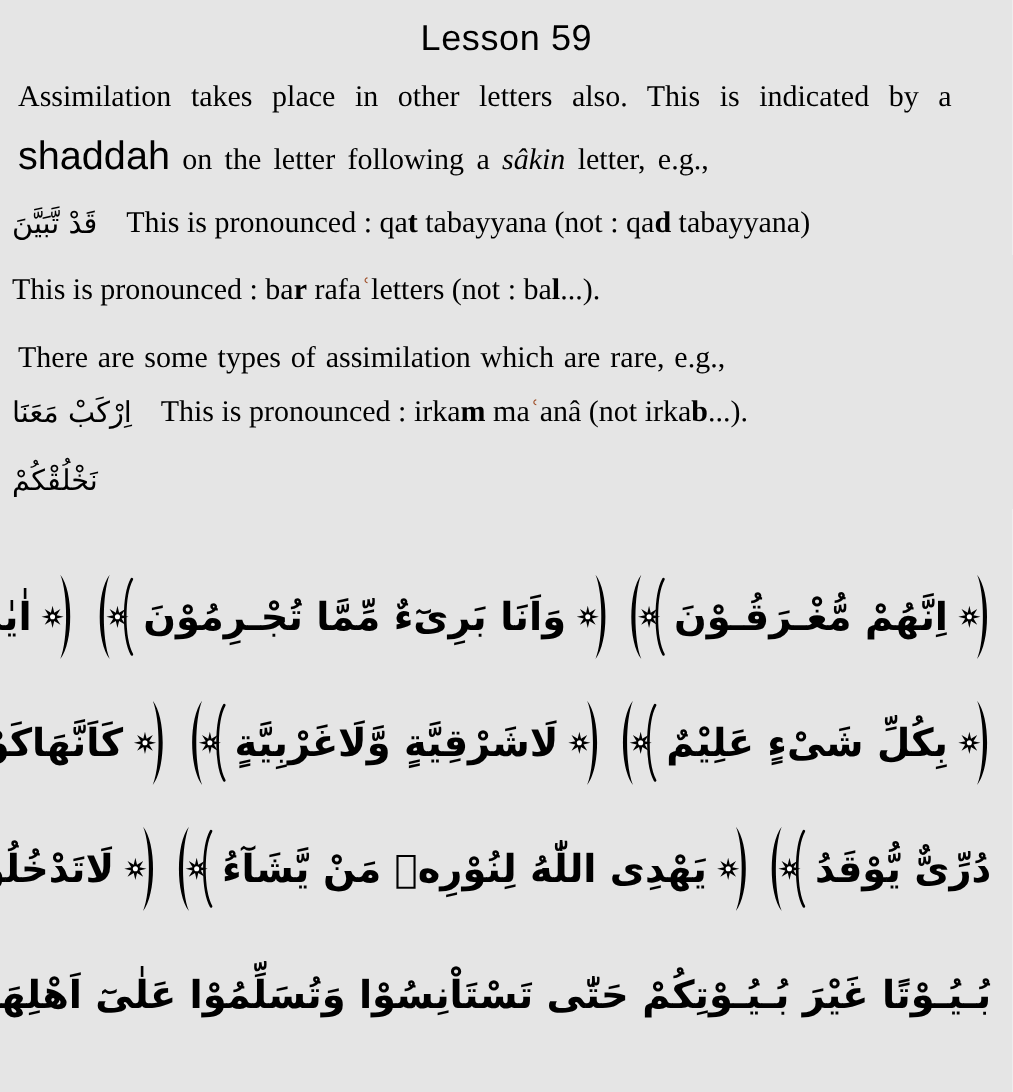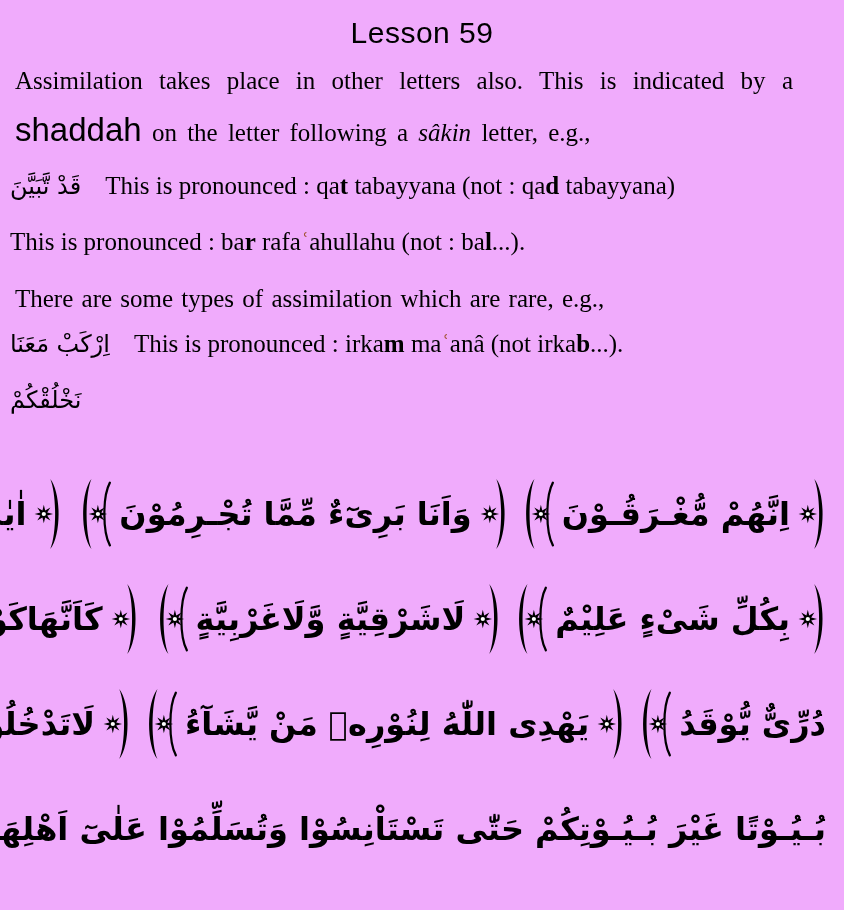--- a/index.html
+++ b/index.html
@@ -1,17 +1,17 @@
 <!DOCTYPE html>
 <html><head>
 <meta charset="utf-8">
 <style>
   html,body{margin:0;padding:0;background:#fff;}
   .page{
-    width:844px;height:910px;background:#f0abfc;color:#000;
+    width:844px;height:910px;background:#e5e5e5;color:#000;
     font-family:"Liberation Serif",serif;overflow:hidden;position:relative;
   }
   .title{
     text-align:center;font-family:"Liberation Sans",sans-serif;
     font-size:30px;font-weight:400;margin:16px 0 10px 0;letter-spacing:0.5px;
   }
   .intro{
     font-size:25px;line-height:1.68;width:778px;margin:4px 0 6px 15px;
     text-align:justify;word-spacing:4px;
   }
@@ -46,21 +46,21 @@
   <div class="title">Lesson 59</div>
 
   <p class="intro"><span>Assimilation takes place in other letters also. This is indicated by a </span><span class="sans">shaddah</span><span> on the letter following a </span><span class="ital">sâkin</span><span> letter, e.g.,</span></p>
 
   <div id="examples-basic">
       <div class="ex-row">
         <span class="ex-ar">قَدْ تَّبَيَّنَ</span>
         <span class="ex-en"><span>This is pronounced : qa</span><span style="font-weight: bold;">t</span><span> tabayyana (not : qa</span><span style="font-weight: bold;">d</span><span> tabayyana)</span></span>
       </div>
       <div class="ex-row">
-        <span class="ex-en"><span>This is pronounced : ba</span><span style="font-weight: bold;">r</span><span> rafa</span><span style="color: rgb(160, 82, 45);">ʿ</span><span>ahullahu (not : ba</span><span style="font-weight: bold;">l</span><span>...).</span></span>
+        <span class="ex-en"><span>This is pronounced : ba</span><span style="font-weight: bold;">r</span><span> rafa</span><span style="color: rgb(160, 82, 45);">ʿ</span><span>letters (not : ba</span><span style="font-weight: bold;">l</span><span>...).</span></span>
       </div>
     </div>
 
   <p class="note">There are some types of assimilation which are rare, e.g.,</p>
 
   <div id="examples-rare">
       <div class="ex-row">
         <span class="ex-ar">اِرْكَبْ مَعَنَا</span>
         <span class="ex-en"><span>This is pronounced : irka</span><span style="font-weight: bold;">m</span><span> ma</span><span style="color: rgb(160, 82, 45);">ʿ</span><span>anâ (not irka</span><span style="font-weight: bold;">b</span><span>...).</span></span>
       </div>

